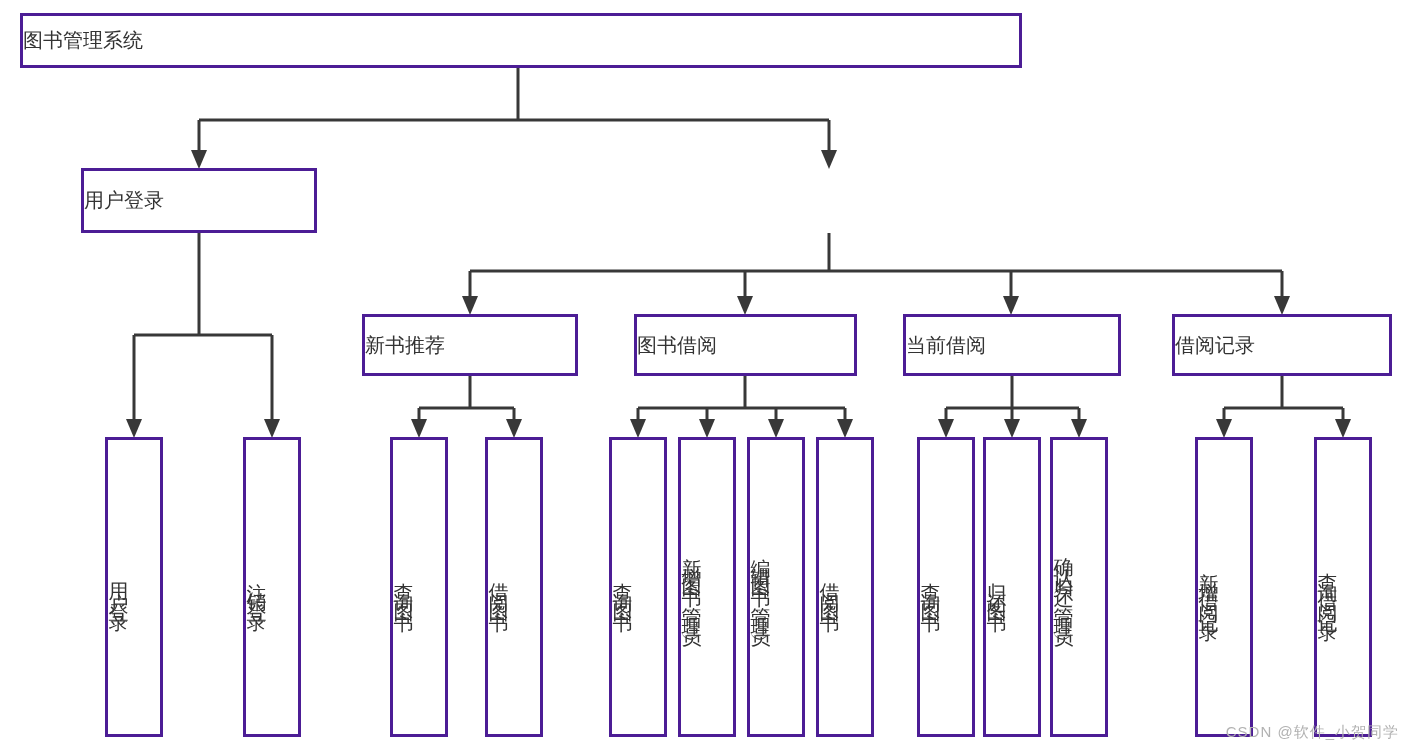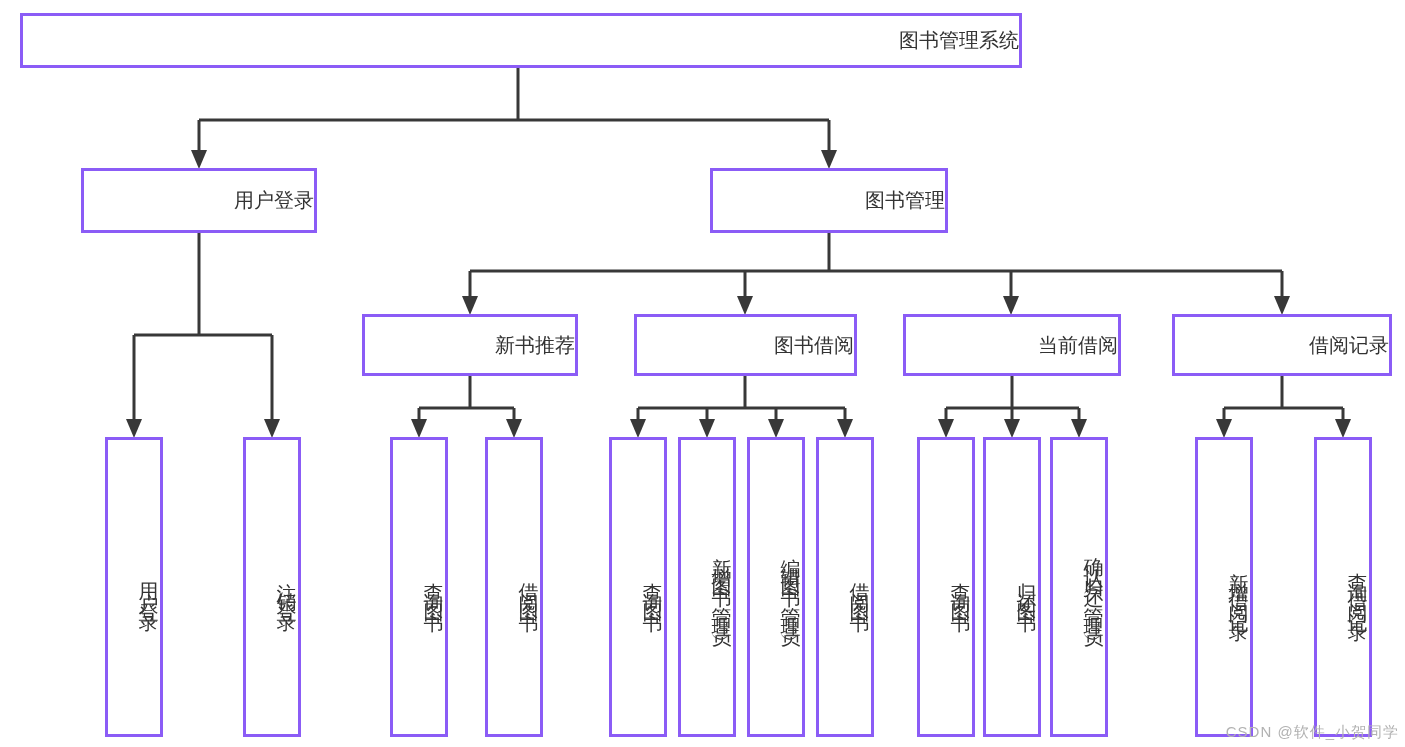--- a/index.html
+++ b/index.html
@@ -3,21 +3,21 @@
 <meta charset="utf-8">
 <style>
   html,body{margin:0;padding:0;background:#fff;}
   .stage{
     position:relative;width:1405px;height:747px;background:#ffffff;
     font-family:"Liberation Sans",sans-serif;overflow:hidden;
   }
   .connectors{position:absolute;left:0;top:0;}
   .box{
     position:absolute;box-sizing:border-box;background:#ffffff;
-    border:3px solid #8b5cf6;display:flex;align-items:center;justify-content:flex-end;
+    border:3px solid #4c1d95;display:flex;align-items:center;justify-content:flex-start;
     color:#333333;font-size:20px;white-space:nowrap;
   }
   .root{left:20px;top:13px;width:1002px;height:55px;}
   .lvl2a{left:81px;top:168px;width:236px;height:65px;}
   .lvl2b{left:710px;top:168px;width:238px;height:65px;}
   .mod{top:314px;height:62px;}
   .m1{left:362px;width:216px;}
   .m2{left:634px;width:223px;}
   .m3{left:903px;width:218px;}
   .m4{left:1172px;width:220px;}
@@ -81,23 +81,20 @@
     </g>
   </svg>
 
   <div class="box root">
     <span>图书管理系统</span>
   </div>
 
   <div class="box lvl2a">
     <span>用户登录</span>
   </div>
-  <div class="box lvl2b">
-    <span>图书管理</span>
-  </div>
 
   <div class="box mod m2">
     <span>图书借阅</span>
   </div>
   <div class="box mod m1">
     <span>新书推荐</span>
   </div>
   <div class="box mod m3">
     <span>当前借阅</span>
   </div>

